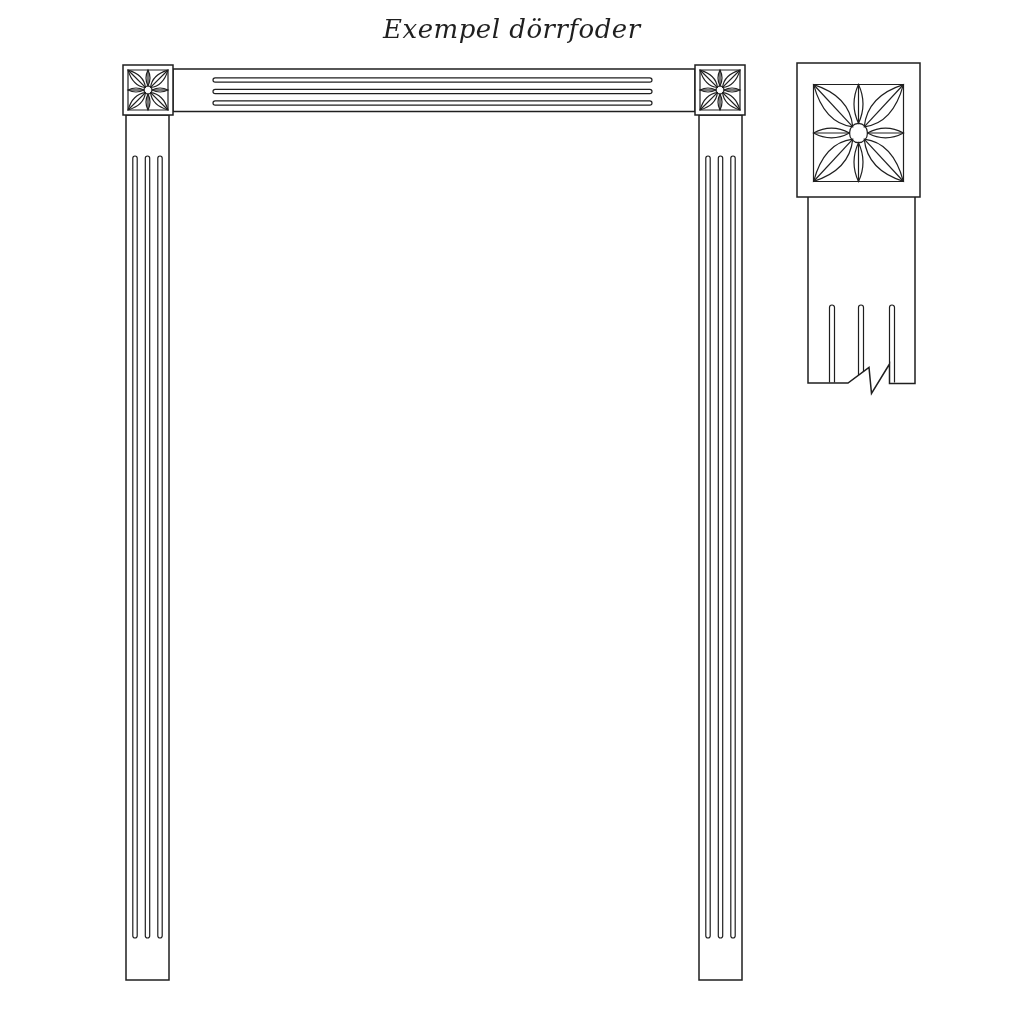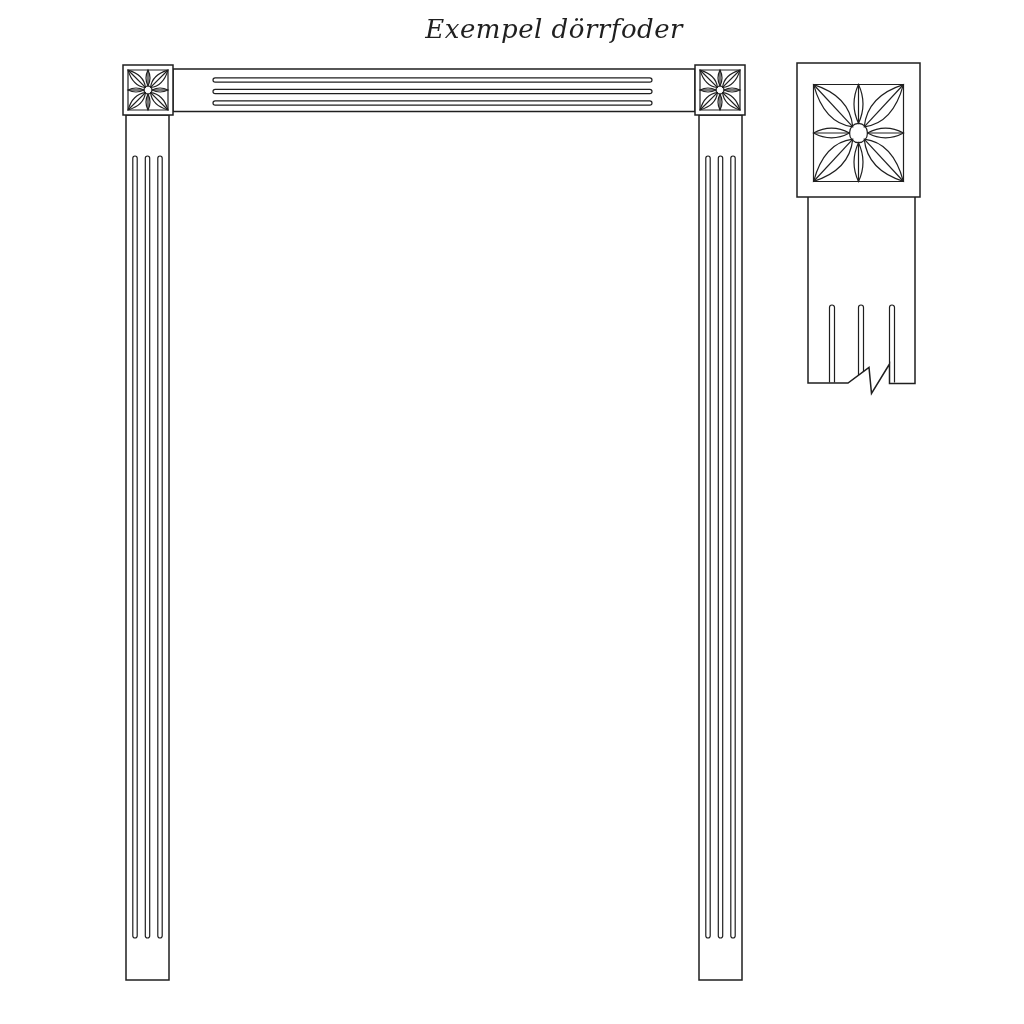--- a/index.html
+++ b/index.html
@@ -10,21 +10,21 @@
   .page{
     position:relative;
     width:1024px;height:1024px;
     background:var(--bg);
     overflow:hidden;
     font-family:"DejaVu Serif", serif;
   }
   .title{
     position:absolute;
     left:383px;top:14px;width:300px;
-    text-align:right;
+    text-align:left;
     font-style:italic;
     font-size:26px;
     letter-spacing:0.5px;
     color:var(--line);
     white-space:nowrap;
   }
   svg.drawing{position:absolute;left:0;top:0;}
   .thin{fill:none;stroke:var(--line);stroke-width:1.2;}
   .wf{fill:#ffffff;stroke:var(--line);stroke-width:1.5;}
 </style>

